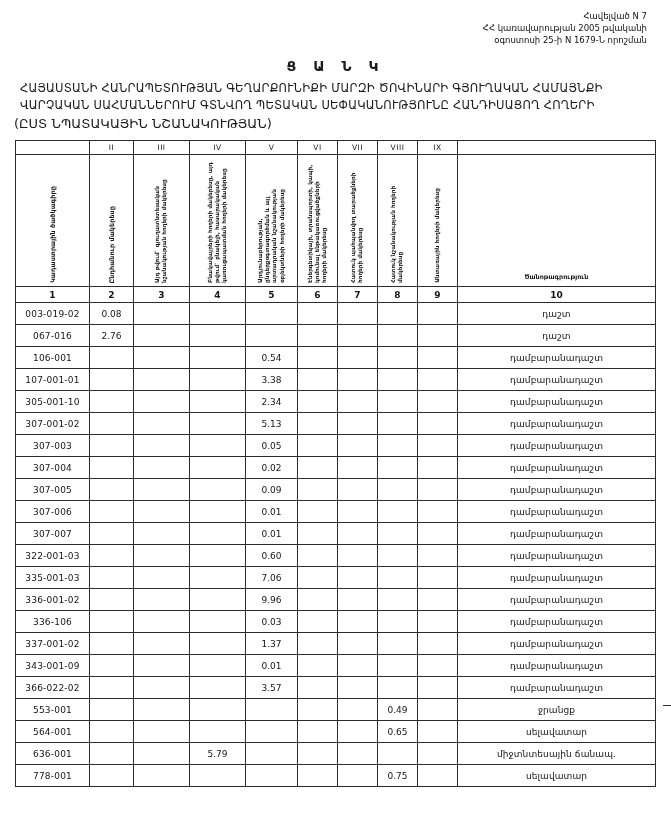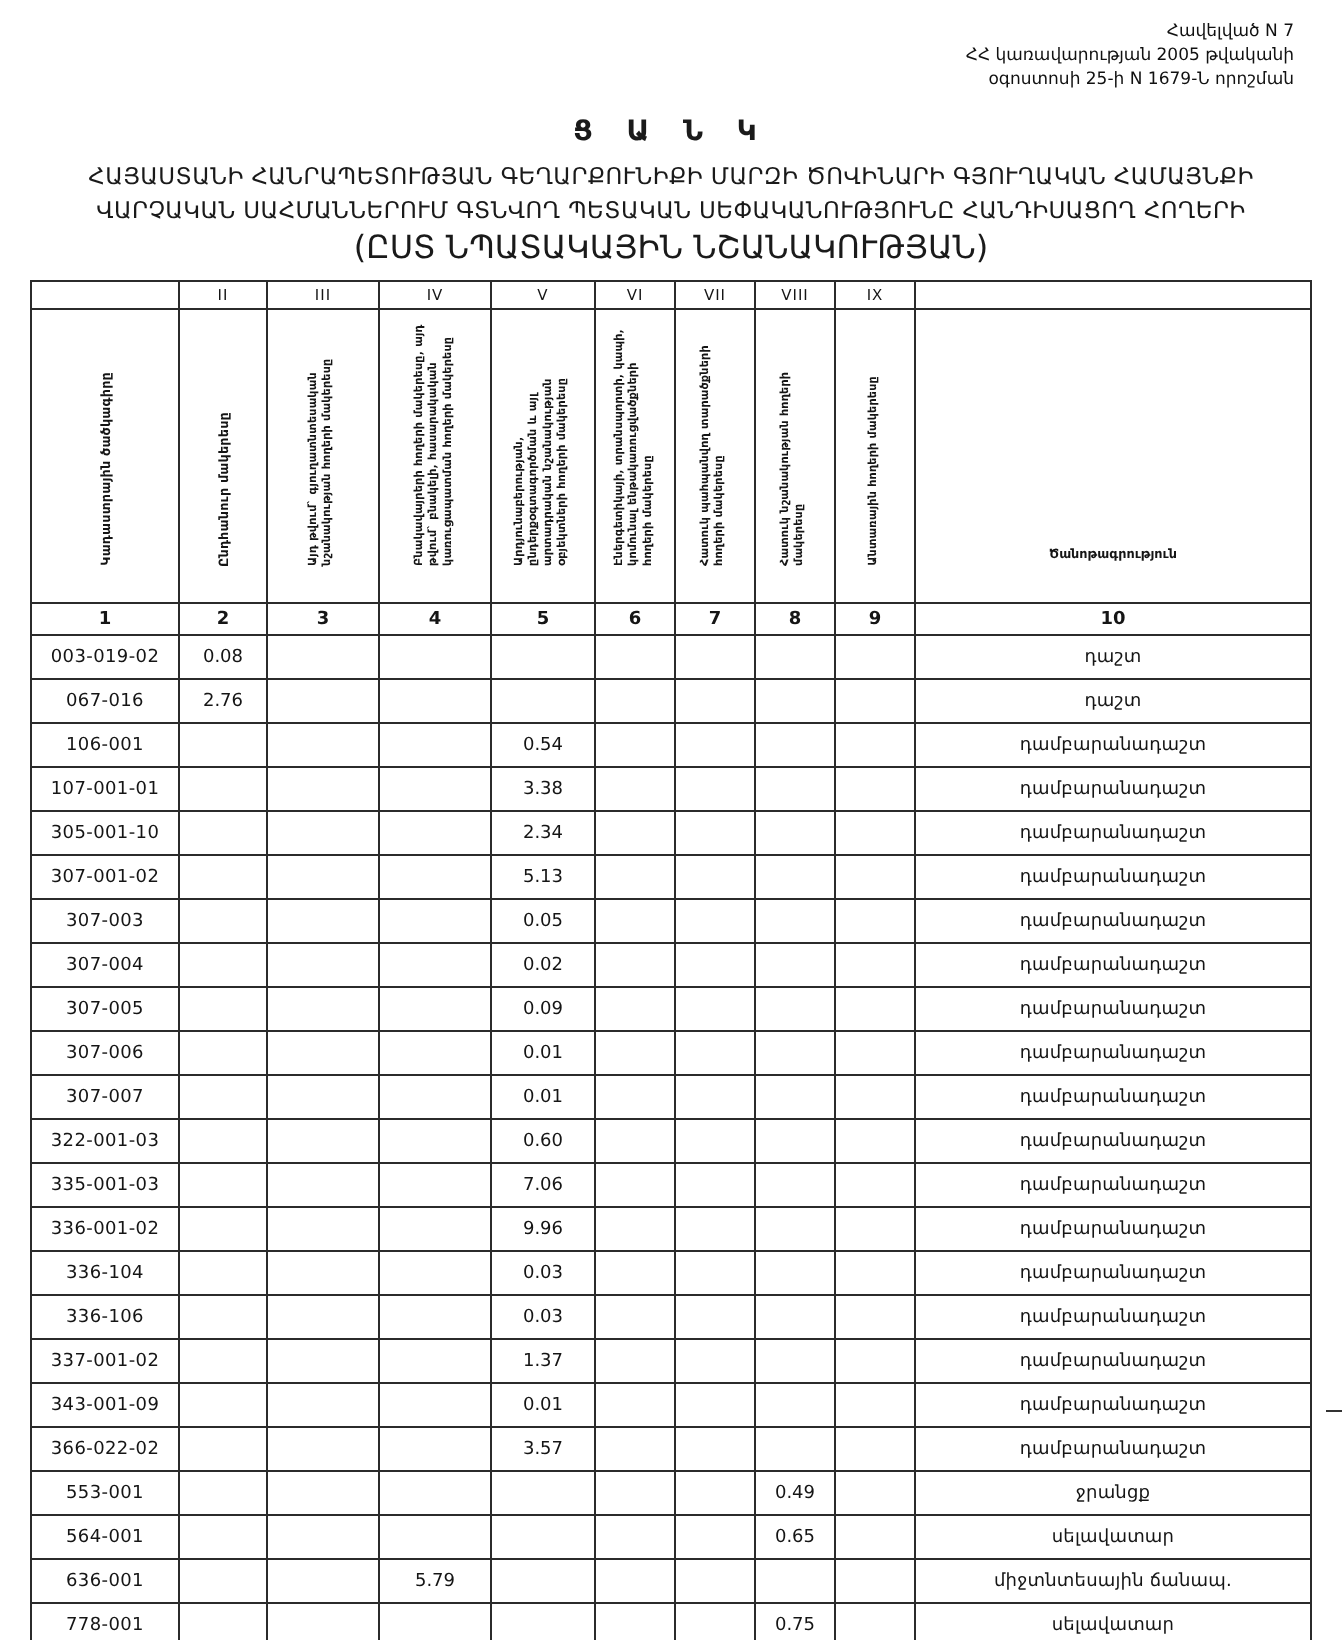--- a/index.html
+++ b/index.html
@@ -35,30 +35,29 @@
 
   .appendix-word {
     text-align: center;
     font-size: 14px;
     font-weight: bold;
     letter-spacing: 6px;
     margin-top: 12px;
     margin-bottom: 6px;
   }
   .title-block {
-    text-align: center;
+    text-align: left;
     font-size: 11.5px;
     line-height: 17px;
     letter-spacing: 0.2px;
     color: #1a1a1a;
     margin: 0 6px 2px 6px;
   }
   .title-sub {
-    text-align: center;
-    font-size: 16px;
+    font-size: 13px;
     line-height: 16px;
     margin-bottom: 8px;
   }
 
   
   table.main {
     border-collapse: collapse;
     width: 640px;
     margin: 4px auto 0 auto;
     table-layout: fixed;
@@ -75,21 +74,21 @@
   
   tr.roman td {
     height: 13px;
     font-size: 7.5px;
     letter-spacing: 0.5px;
   }
   
   tr.vhead td {
     height: 128px;
     vertical-align: bottom;
-    padding-bottom: 18px;
+    padding-bottom: 3px;
   }
   .vtext {
     writing-mode: vertical-rl;
     transform: rotate(180deg);
     white-space: normal;
     font-size: 6.4px;
     line-height: 8px;
     letter-spacing: 0.1px;
     margin: 0 auto;
     max-height: 122px;
@@ -394,32 +393,20 @@
         <td class="val"></td>
         <td class="val"></td>
         <td class="val">9.96</td>
         <td class="val"></td>
         <td class="val"></td>
         <td class="val"></td>
         <td class="val"></td>
         <td class="note">դամբարանադաշտ</td>
       </tr>
       <tr class="data">
-        <td class="code">336-104</td>
-        <td class="val"></td>
-        <td class="val"></td>
-        <td class="val"></td>
-        <td class="val">0.03</td>
-        <td class="val"></td>
-        <td class="val"></td>
-        <td class="val"></td>
-        <td class="val"></td>
-        <td class="note">դամբարանադաշտ</td>
-      </tr>
-      <tr class="data">
         <td class="code">336-106</td>
         <td class="val"></td>
         <td class="val"></td>
         <td class="val"></td>
         <td class="val">0.03</td>
         <td class="val"></td>
         <td class="val"></td>
         <td class="val"></td>
         <td class="val"></td>
         <td class="note">դամբարանադաշտ</td>

